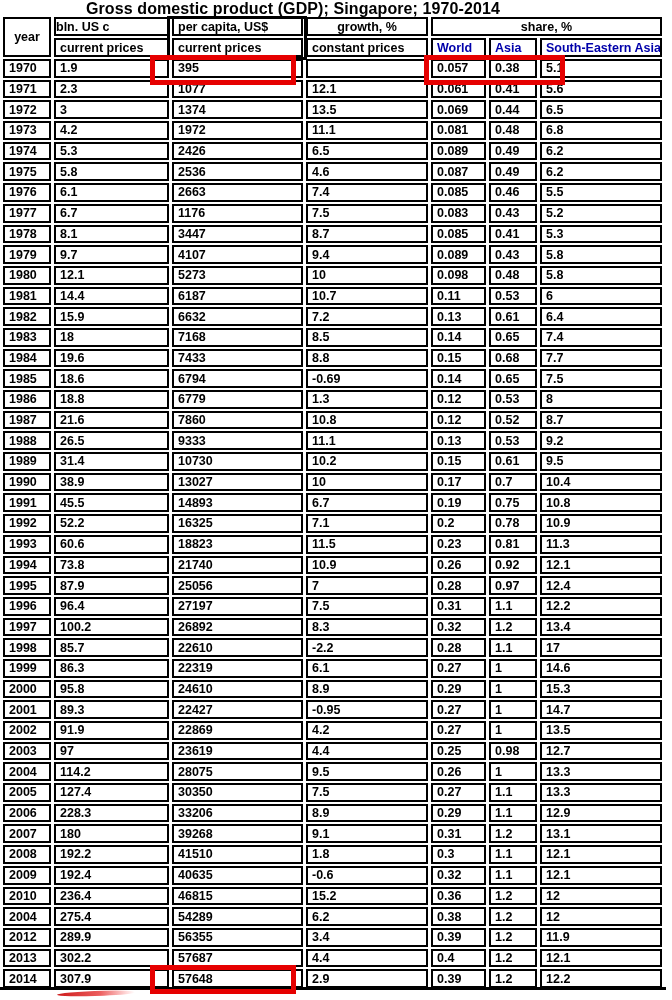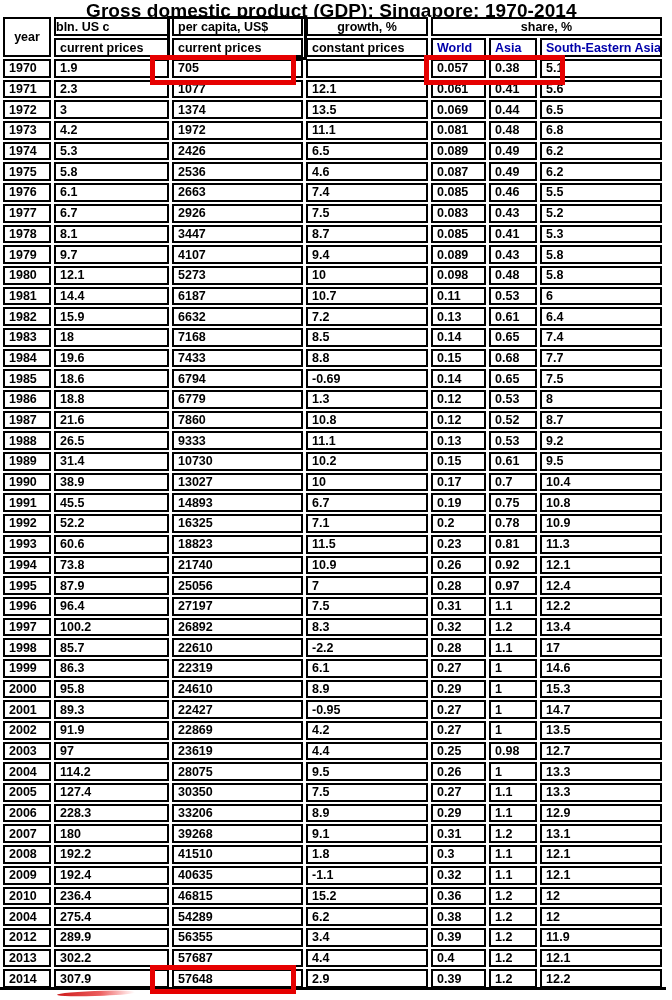--- a/index.html
+++ b/index.html
@@ -3,21 +3,21 @@
 <meta charset="utf-8">
 <style>
   * { box-sizing: border-box; margin: 0; padding: 0; }
   html, body { background: #ffffff; }
   body {
     width: 672px; height: 1000px; position: relative; overflow: hidden;
     font-family: "Liberation Sans", sans-serif; font-weight: bold; color: #000;
   }
   .title {
     position: absolute; top: 0px; left: 86px;
-    font-size: 19px; font-weight: bold; letter-spacing: 0.1px; white-space: nowrap;
+    font-size: 16px; font-weight: bold; letter-spacing: 0.1px; white-space: nowrap;
   }
   table.gdp {
     position: absolute; top: 15px; left: 0;
     border-collapse: separate; border-spacing: 3px 2px;
     table-layout: fixed; width: 665px;
   }
   th, td {
     border: 2px solid #000; background: #fff;
     font-size: 12.5px; font-weight: bold; line-height: 14px;
     white-space: nowrap; overflow: hidden; vertical-align: middle;
@@ -73,21 +73,21 @@
       <th>constant prices</th>
       <th><a>World</a></th>
       <th><a>Asia</a></th>
       <th><a>South-Eastern Asia</a></th>
     </tr>
   </thead>
   <tbody>
       <tr>
         <td>1970</td>
         <td>1.9</td>
-        <td>705</td>
+        <td>395</td>
         <td></td>
         <td>0.057</td>
         <td>0.38</td>
         <td>5.1</td>
       </tr>
       <tr>
         <td>1971</td>
         <td>2.3</td>
         <td>1077</td>
         <td>12.1</td>
@@ -136,21 +136,21 @@
         <td>6.1</td>
         <td>2663</td>
         <td>7.4</td>
         <td>0.085</td>
         <td>0.46</td>
         <td>5.5</td>
       </tr>
       <tr>
         <td>1977</td>
         <td>6.7</td>
-        <td>2926</td>
+        <td>1176</td>
         <td>7.5</td>
         <td>0.083</td>
         <td>0.43</td>
         <td>5.2</td>
       </tr>
       <tr>
         <td>1978</td>
         <td>8.1</td>
         <td>3447</td>
         <td>8.7</td>
@@ -425,21 +425,21 @@
         <td>41510</td>
         <td>1.8</td>
         <td>0.3</td>
         <td>1.1</td>
         <td>12.1</td>
       </tr>
       <tr>
         <td>2009</td>
         <td>192.4</td>
         <td>40635</td>
-        <td>-1.1</td>
+        <td>-0.6</td>
         <td>0.32</td>
         <td>1.1</td>
         <td>12.1</td>
       </tr>
       <tr>
         <td>2010</td>
         <td>236.4</td>
         <td>46815</td>
         <td>15.2</td>
         <td>0.36</td>

